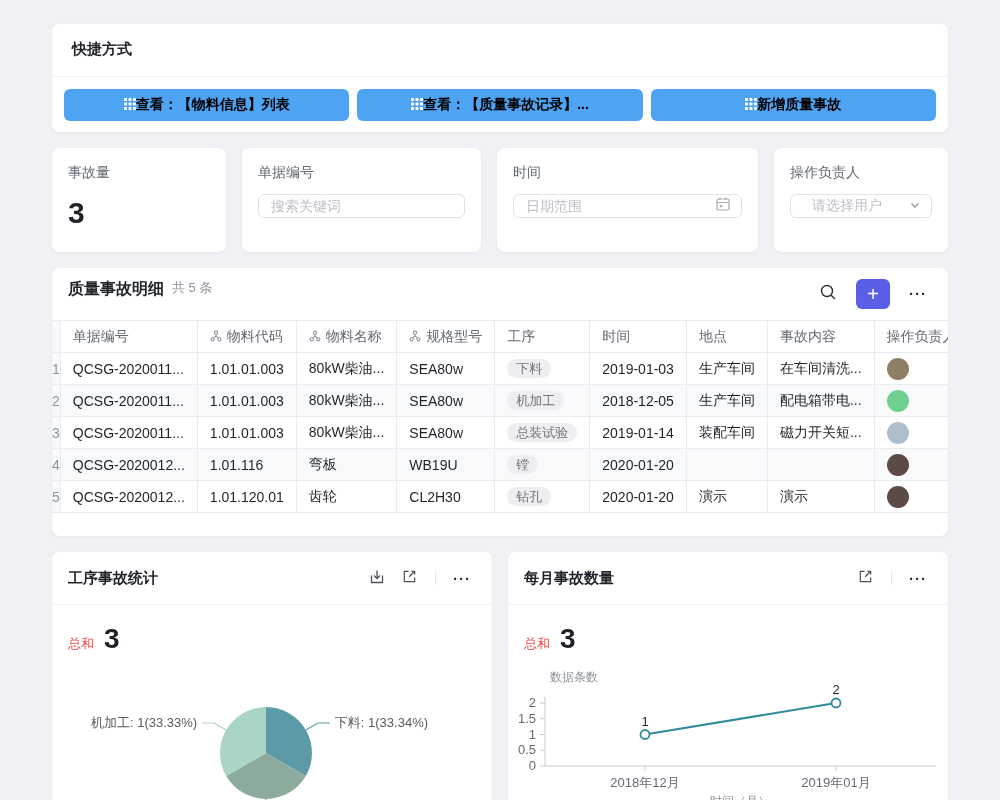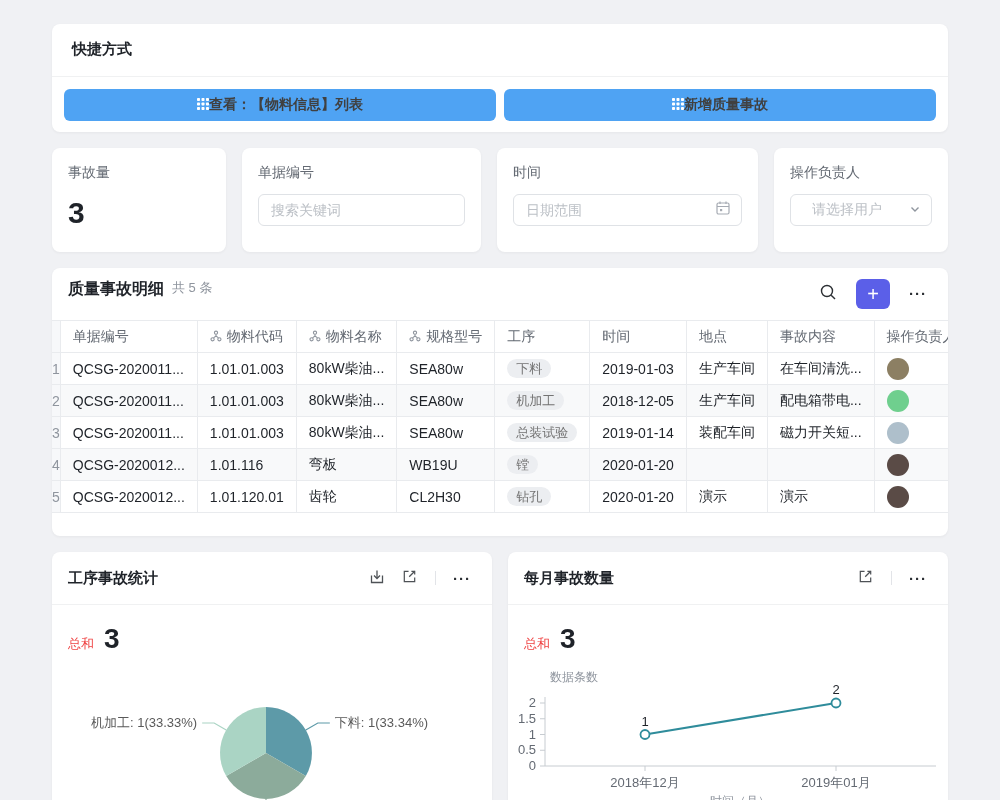--- a/index.html
+++ b/index.html
@@ -12,31 +12,31 @@
   .page{padding:20px 52px 0;}
   .card{background:#fff;border-radius:8px;box-shadow:0 1px 3px rgba(31,35,41,.05);}
 
   
   .shortcuts-card{height:108px;box-sizing:border-box;}
   .sc-title{font-size:15px;font-weight:700;margin:4px;padding:16px 16px 13px;}
   .hdivider{height:1px;background:#f0f1f2;}
   .shortcut-buttons{display:flex;gap:8px;padding:12px;}
   .shortcut-btn{
     flex:1;height:32px;background:#4fa3f3;border:none;border-radius:6px;
-    color:#404040;font-size:14px;font-weight:600;display:flex;align-items:center;
+    color:#000000;font-size:14px;font-weight:600;display:flex;align-items:center;
     justify-content:center;cursor:pointer;white-space:nowrap;overflow:hidden;
     font-family:inherit;
   }
 
   
   .filter-row{display:flex;gap:16px;margin-top:16px;}
   .filter-card{flex:1;height:104px;padding:16px;box-sizing:border-box;}
   .filter-label{font-size:14px;color:#646a73;}
   .metric-value{font-size:30px;font-weight:700;margin-top:14px;color:#1f2329;}
-  .input-box{margin-top:12px;height:32px;border:1px solid #dfe2e6;border-radius:6px;
+  .input-box{margin-top:12px;height:24px;border:1px solid #dfe2e6;border-radius:6px;
     display:flex;align-items:center;padding:0 10px;gap:6px;background:#fff;box-sizing:border-box;}
   .input-box input{border:none;outline:none;flex:1;font-size:14px;min-width:0;font-family:inherit;color:#1f2329;}
   .input-box input::placeholder{color:#bcc0c6;}
   .select-text{flex:1;font-size:14px;color:#bcc0c6;margin-left:11px;}
 
   
   .table-card{margin-top:16px;height:268px;overflow:hidden;box-sizing:border-box;}
   .table-head{display:flex;align-items:flex-start;padding:11px 16px;gap:8px;}
   .table-title{font-size:16px;font-weight:700;}
   .table-count{font-size:13px;color:#8f959e;}
@@ -84,20 +84,34 @@
               <rect x="4.5" y="0" width="3" height="3" rx="0.8"></rect>
               <rect x="9" y="0" width="3" height="3" rx="0.8"></rect>
               <rect x="0" y="4.5" width="3" height="3" rx="0.8"></rect>
               <rect x="4.5" y="4.5" width="3" height="3" rx="0.8"></rect>
               <rect x="9" y="4.5" width="3" height="3" rx="0.8"></rect>
               <rect x="0" y="9" width="3" height="3" rx="0.8"></rect>
               <rect x="4.5" y="9" width="3" height="3" rx="0.8"></rect>
               <rect x="9" y="9" width="3" height="3" rx="0.8"></rect>
             </svg></span>
           <span>查看：【物料信息】列表</span>
+        </button>
+        <button class="shortcut-btn">
+          <span><svg width="12" height="12" viewBox="0 0 12 12" fill="#fff">
+              <rect x="0" y="0" width="3" height="3" rx="0.8"></rect>
+              <rect x="4.5" y="0" width="3" height="3" rx="0.8"></rect>
+              <rect x="9" y="0" width="3" height="3" rx="0.8"></rect>
+              <rect x="0" y="4.5" width="3" height="3" rx="0.8"></rect>
+              <rect x="4.5" y="4.5" width="3" height="3" rx="0.8"></rect>
+              <rect x="9" y="4.5" width="3" height="3" rx="0.8"></rect>
+              <rect x="0" y="9" width="3" height="3" rx="0.8"></rect>
+              <rect x="4.5" y="9" width="3" height="3" rx="0.8"></rect>
+              <rect x="9" y="9" width="3" height="3" rx="0.8"></rect>
+            </svg></span>
+          <span>查看：【质量事故记录】...</span>
         </button>
         <button class="shortcut-btn">
           <span><svg width="12" height="12" viewBox="0 0 12 12" fill="#fff">
               <rect x="0" y="0" width="3" height="3" rx="0.8"></rect>
               <rect x="4.5" y="0" width="3" height="3" rx="0.8"></rect>
               <rect x="9" y="0" width="3" height="3" rx="0.8"></rect>
               <rect x="0" y="4.5" width="3" height="3" rx="0.8"></rect>
               <rect x="4.5" y="4.5" width="3" height="3" rx="0.8"></rect>
               <rect x="9" y="4.5" width="3" height="3" rx="0.8"></rect>
               <rect x="0" y="9" width="3" height="3" rx="0.8"></rect>

